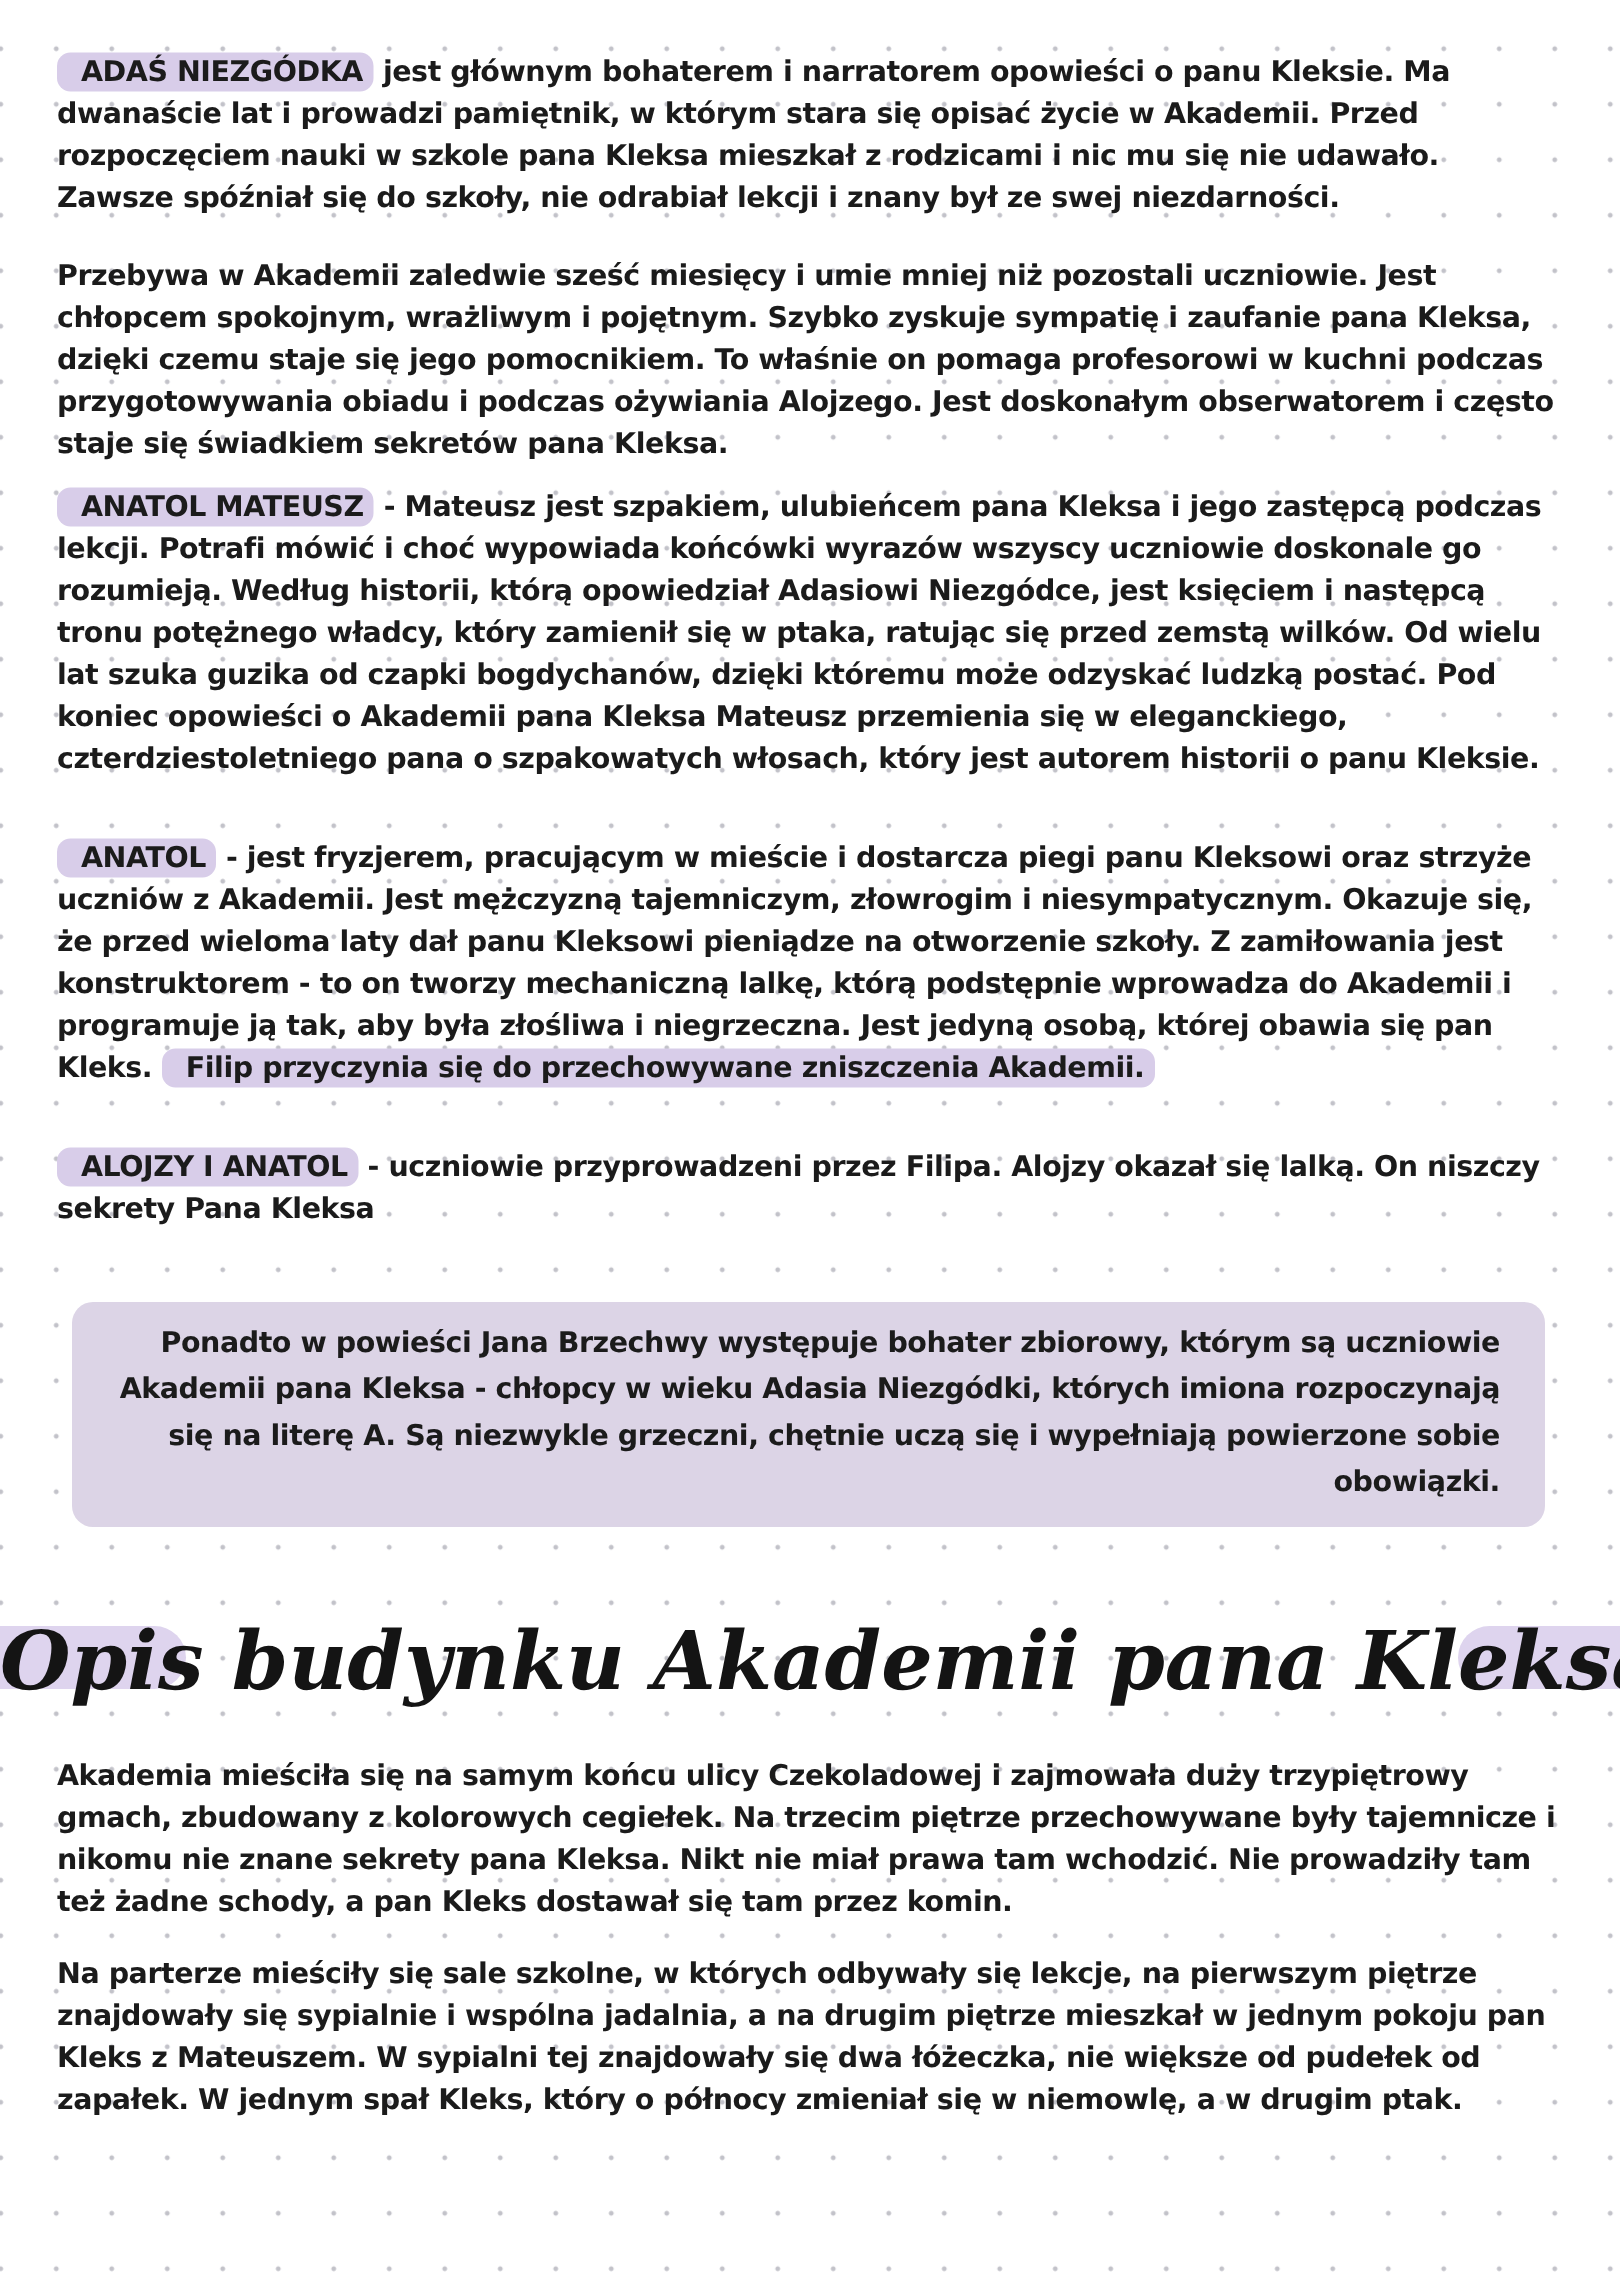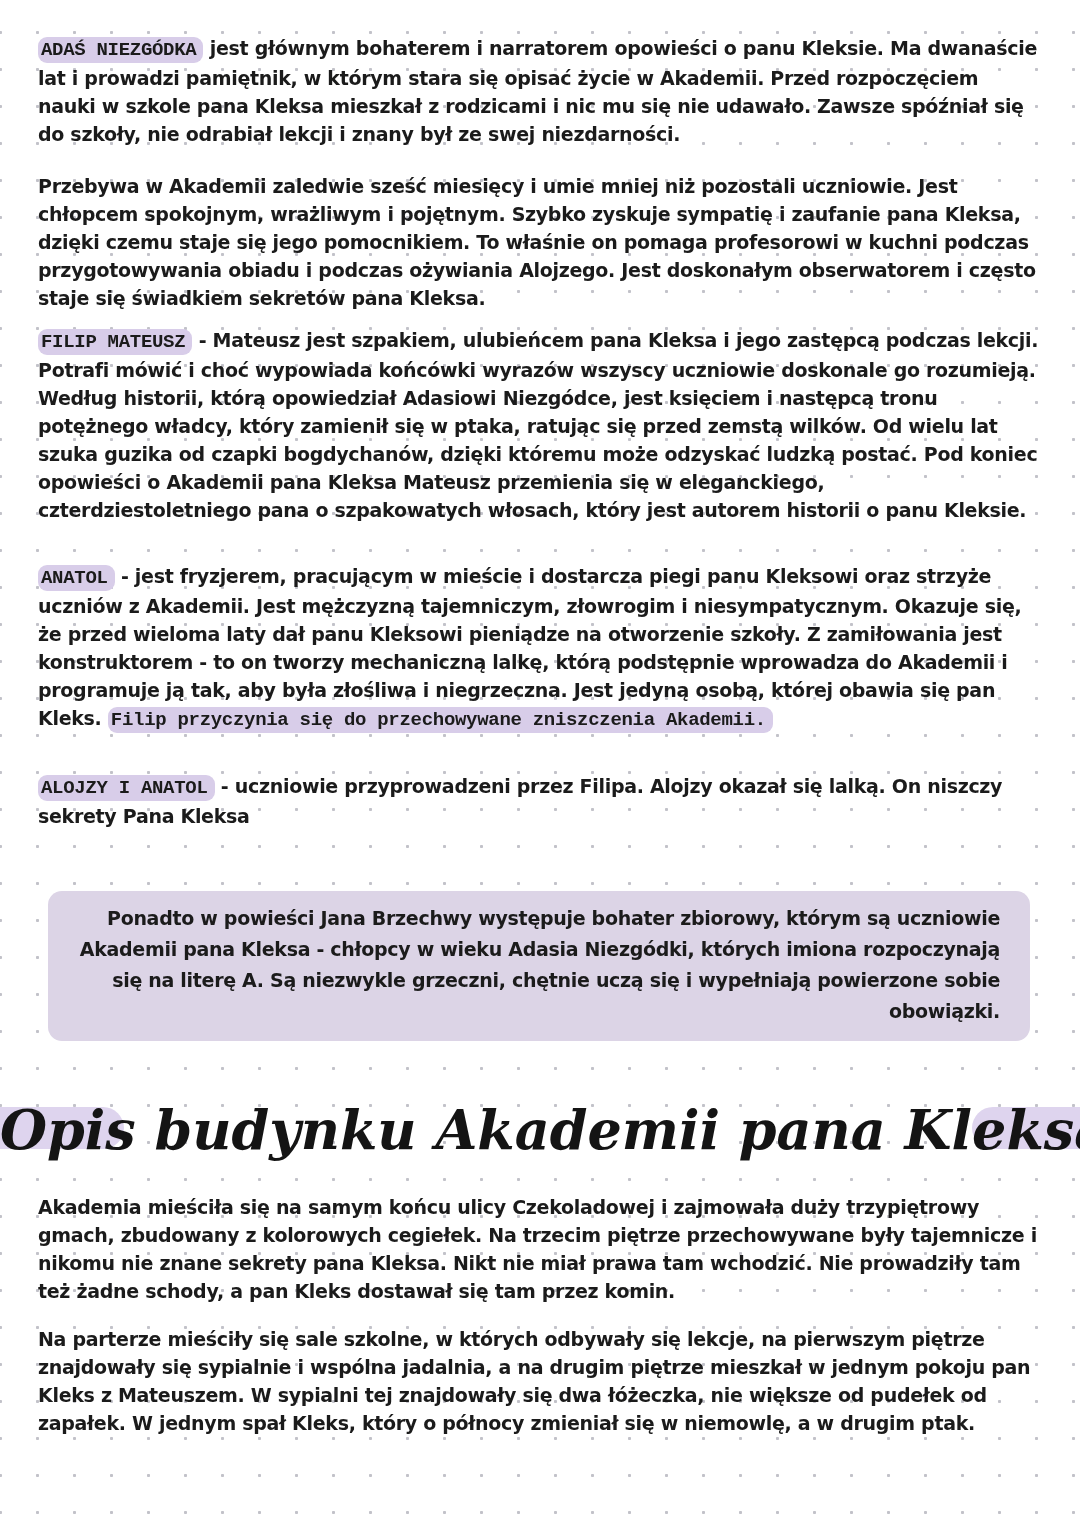--- a/index.html
+++ b/index.html
@@ -21,23 +21,22 @@
     letter-spacing:-0.3px;
     color:#1b1b1b;
   }
   p{margin:0;}
   .para{margin-bottom:24px;}
   .para-tight{margin-bottom:14px;}
   .para-section{margin-bottom:38px;}
   .hl{
     background:#d8cde9;
     border-radius:9px;
-    padding:2px 7px 2px 3px;
+    padding:2px 7px 2px 16px;
     box-decoration-break:clone;
-    font-family:Liberation Mono, monospace;
     -webkit-box-decoration-break:clone;
   }
   .note-box{
     background:#dcd4e6;
     border-radius:14px;
     margin:0 10px 46px 10px;
     padding:12px 30px 14px 30px;
     text-align:right;
     line-height:31px;
   }
@@ -76,31 +75,31 @@
 
   <p class="para">
     <span class="hl">ADAŚ NIEZGÓDKA</span>
     <span>jest głównym bohaterem i narratorem opowieści o panu Kleksie. Ma dwanaście lat i prowadzi pamiętnik, w którym stara się opisać życie w Akademii. Przed rozpoczęciem nauki w szkole pana Kleksa mieszkał z rodzicami i nic mu się nie udawało. Zawsze spóźniał się do szkoły, nie odrabiał lekcji i znany był ze swej niezdarności.</span>
   </p>
 
 
   <p class="para-tight para">Przebywa w Akademii zaledwie sześć miesięcy i umie mniej niż pozostali uczniowie. Jest chłopcem spokojnym, wrażliwym i pojętnym. Szybko zyskuje sympatię i zaufanie pana Kleksa, dzięki czemu staje się jego pomocnikiem. To właśnie on pomaga profesorowi w kuchni podczas przygotowywania obiadu i podczas ożywiania Alojzego. Jest doskonałym obserwatorem i często staje się świadkiem sekretów pana Kleksa.</p>
 
   <p class="para-section" style="margin-top:14px;">
-    <span class="hl">FILIP MATEUSZ</span>
+    <span class="hl">ANATOL MATEUSZ</span>
     <span>- Mateusz jest szpakiem, ulubieńcem pana Kleksa i jego zastępcą podczas lekcji. Potrafi mówić i choć wypowiada końcówki wyrazów wszyscy uczniowie doskonale go rozumieją. Według historii, którą opowiedział Adasiowi Niezgódce, jest księciem i następcą tronu potężnego władcy, który zamienił się w ptaka, ratując się przed zemstą wilków. Od wielu lat szuka guzika od czapki bogdychanów, dzięki któremu może odzyskać ludzką postać. Pod koniec opowieści o Akademii pana Kleksa Mateusz przemienia się w eleganckiego, czterdziestoletniego pana o szpakowatych włosach, który jest autorem historii o panu Kleksie.</span>
   </p>
 
   <p class="para-section">
     <span class="hl">ANATOL</span>
     <span>- jest fryzjerem, pracującym w mieście i dostarcza piegi panu Kleksowi oraz strzyże uczniów z Akademii. Jest mężczyzną tajemniczym, złowrogim i niesympatycznym. Okazuje się, że przed wieloma laty dał panu Kleksowi pieniądze na otworzenie szkoły. Z zamiłowania jest konstruktorem - to on tworzy mechaniczną lalkę, którą podstępnie wprowadza do Akademii i programuje ją tak, aby była złośliwa i niegrzeczna. Jest jedyną osobą, której obawia się pan Kleks.</span>
     <span class="hl">Filip przyczynia się do przechowywane zniszczenia Akademii.</span>
   </p>
 
-  <p style="margin-bottom:61px;">
+  <p style="margin-bottom:48px;">
     <span class="hl">ALOJZY I ANATOL</span>
     <span>- uczniowie przyprowadzeni przez Filipa. Alojzy okazał się lalką. On niszczy sekrety Pana Kleksa</span>
   </p>
 
   <div class="note-box">
     <span>Ponadto w powieści Jana Brzechwy występuje bohater zbiorowy, którym są uczniowie Akademii pana Kleksa - chłopcy w wieku Adasia Niezgódki, których imiona rozpoczynają się na literę A. Są niezwykle grzeczni, chętnie uczą się i wypełniają powierzone sobie obowiązki.</span>
   </div>
 
   <div class="title-band">
     <div class="pill pill-left"></div>

